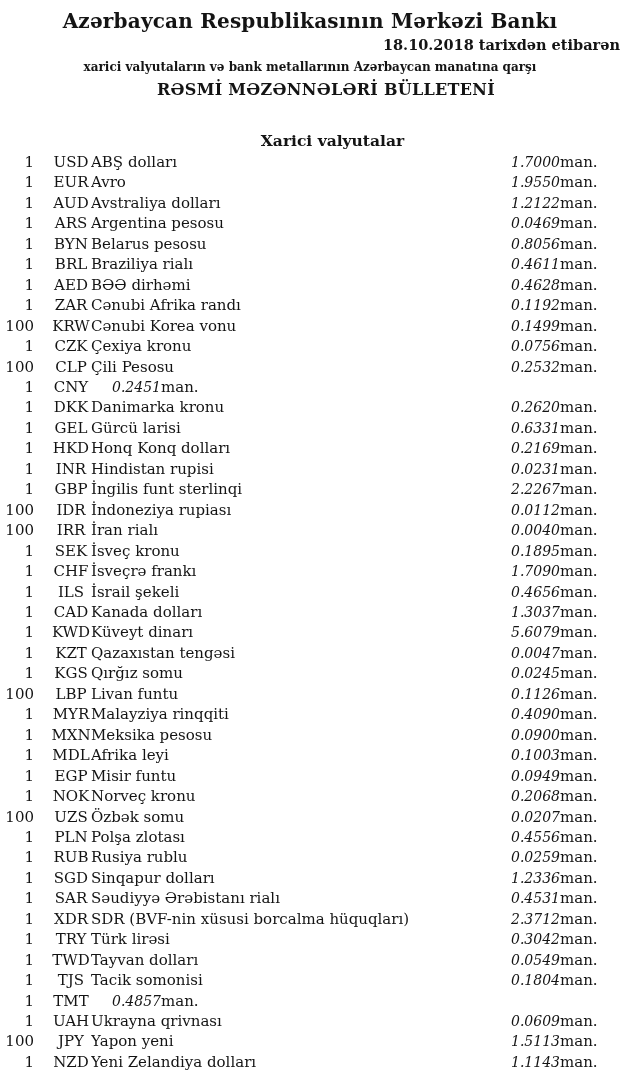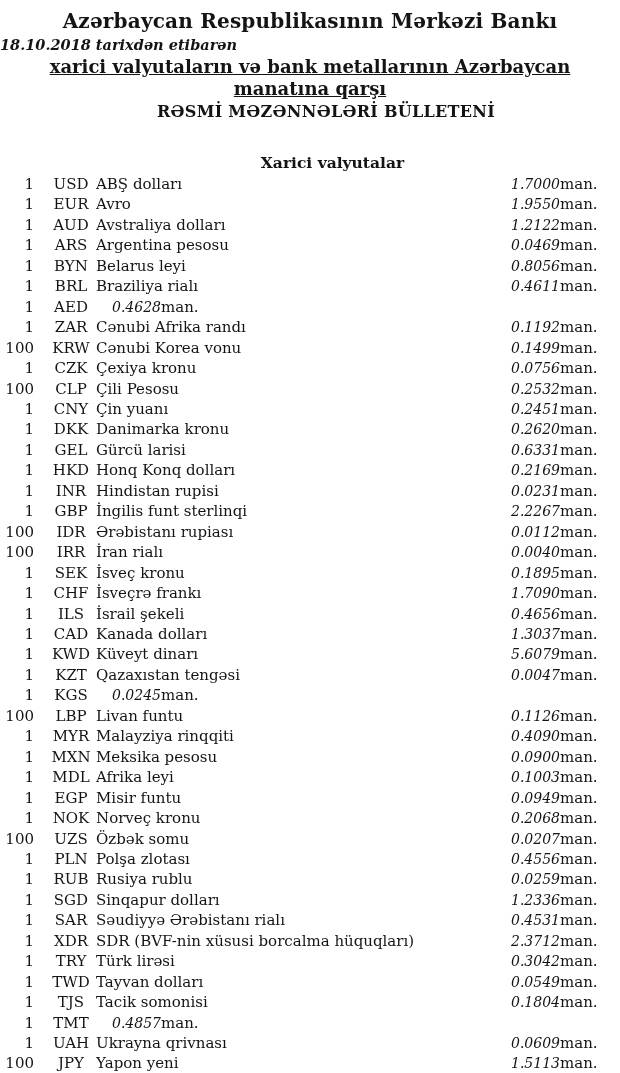--- a/index.html
+++ b/index.html
@@ -16,32 +16,30 @@
 
   .title {
     padding-top: 8px;
     text-align: center;
     font-weight: bold;
     font-size: 20px;
     line-height: 26px;
     letter-spacing: 0.2px;
   }
   .date-line {
-    text-align: left;
+    text-align: right;
     font-weight: bold;
     font-size: 14.5px;
     line-height: 22px;
-    font-style: italic;
   }
   .subtitle {
     text-align: center;
     font-weight: bold;
-    font-size: 18px;
+    font-size: 12px;
     line-height: 22px;
-    text-decoration: underline;
   }
   .bulletin {
     text-align: center;
     font-weight: bold;
     font-size: 16px;
     line-height: 24px;
     letter-spacing: 0.3px;
     padding-left: 32px;
   }
   .section-title {
@@ -57,21 +55,21 @@
   .row {
     display: flex;
     align-items: baseline;
     line-height: 20.45px;
     font-size: 15px;
     padding-right: 24px;
     white-space: nowrap;
   }
   .qty   { flex: none; width: 34px; text-align: right; }
   .code  { flex: none; width: 40px; margin-left: 17px; text-align: center; }
-  .cname { flex: 1; margin-left: 5px; overflow: hidden; }
+  .cname { flex: 1; overflow: hidden; }
   .rate  {
     flex: none;
     width: 70px;
     text-align: right;
     font-weight: normal;
     font-style: italic;
     font-size: 14px;
   }
   .unit  { flex: none; width: 36px; text-align: left; }
 </style>
@@ -113,36 +111,37 @@
     <span class="qty">1</span>
     <span class="code">ARS</span>
     <span class="cname">Argentina pesosu</span>
     <span class="rate">0.0469</span>
     <span class="unit">man.</span>
   </div>
 
   <div class="row">
     <span class="qty">1</span>
     <span class="code">BYN</span>
-    <span class="cname">Belarus leyi</span>
+    <span class="cname">Belarus pesosu</span>
     <span class="rate">0.8056</span>
     <span class="unit">man.</span>
   </div>
 
   <div class="row">
     <span class="qty">1</span>
     <span class="code">BRL</span>
     <span class="cname">Braziliya rialı</span>
     <span class="rate">0.4611</span>
     <span class="unit">man.</span>
   </div>
 
   <div class="row">
     <span class="qty">1</span>
     <span class="code">AED</span>
+    <span class="cname">BƏƏ dirhəmi</span>
     <span class="rate">0.4628</span>
     <span class="unit">man.</span>
   </div>
 
   <div class="row">
     <span class="qty">1</span>
     <span class="code">ZAR</span>
     <span class="cname">Cənubi Afrika randı</span>
     <span class="rate">0.1192</span>
     <span class="unit">man.</span>
@@ -168,21 +167,20 @@
     <span class="qty">100</span>
     <span class="code">CLP</span>
     <span class="cname">Çili Pesosu</span>
     <span class="rate">0.2532</span>
     <span class="unit">man.</span>
   </div>
 
   <div class="row">
     <span class="qty">1</span>
     <span class="code">CNY</span>
-    <span class="cname">Çin yuanı</span>
     <span class="rate">0.2451</span>
     <span class="unit">man.</span>
   </div>
 
   <div class="row">
     <span class="qty">1</span>
     <span class="code">DKK</span>
     <span class="cname">Danimarka kronu</span>
     <span class="rate">0.2620</span>
     <span class="unit">man.</span>
@@ -216,21 +214,21 @@
     <span class="qty">1</span>
     <span class="code">GBP</span>
     <span class="cname">İngilis funt sterlinqi</span>
     <span class="rate">2.2267</span>
     <span class="unit">man.</span>
   </div>
 
   <div class="row">
     <span class="qty">100</span>
     <span class="code">IDR</span>
-    <span class="cname">Ərəbistanı rupiası</span>
+    <span class="cname">İndoneziya rupiası</span>
     <span class="rate">0.0112</span>
     <span class="unit">man.</span>
   </div>
 
   <div class="row">
     <span class="qty">100</span>
     <span class="code">IRR</span>
     <span class="cname">İran rialı</span>
     <span class="rate">0.0040</span>
     <span class="unit">man.</span>
@@ -280,20 +278,21 @@
     <span class="qty">1</span>
     <span class="code">KZT</span>
     <span class="cname">Qazaxıstan tengəsi</span>
     <span class="rate">0.0047</span>
     <span class="unit">man.</span>
   </div>
 
   <div class="row">
     <span class="qty">1</span>
     <span class="code">KGS</span>
+    <span class="cname">Qırğız somu</span>
     <span class="rate">0.0245</span>
     <span class="unit">man.</span>
   </div>
 
   <div class="row">
     <span class="qty">100</span>
     <span class="code">LBP</span>
     <span class="cname">Livan funtu</span>
     <span class="rate">0.1126</span>
     <span class="unit">man.</span>

